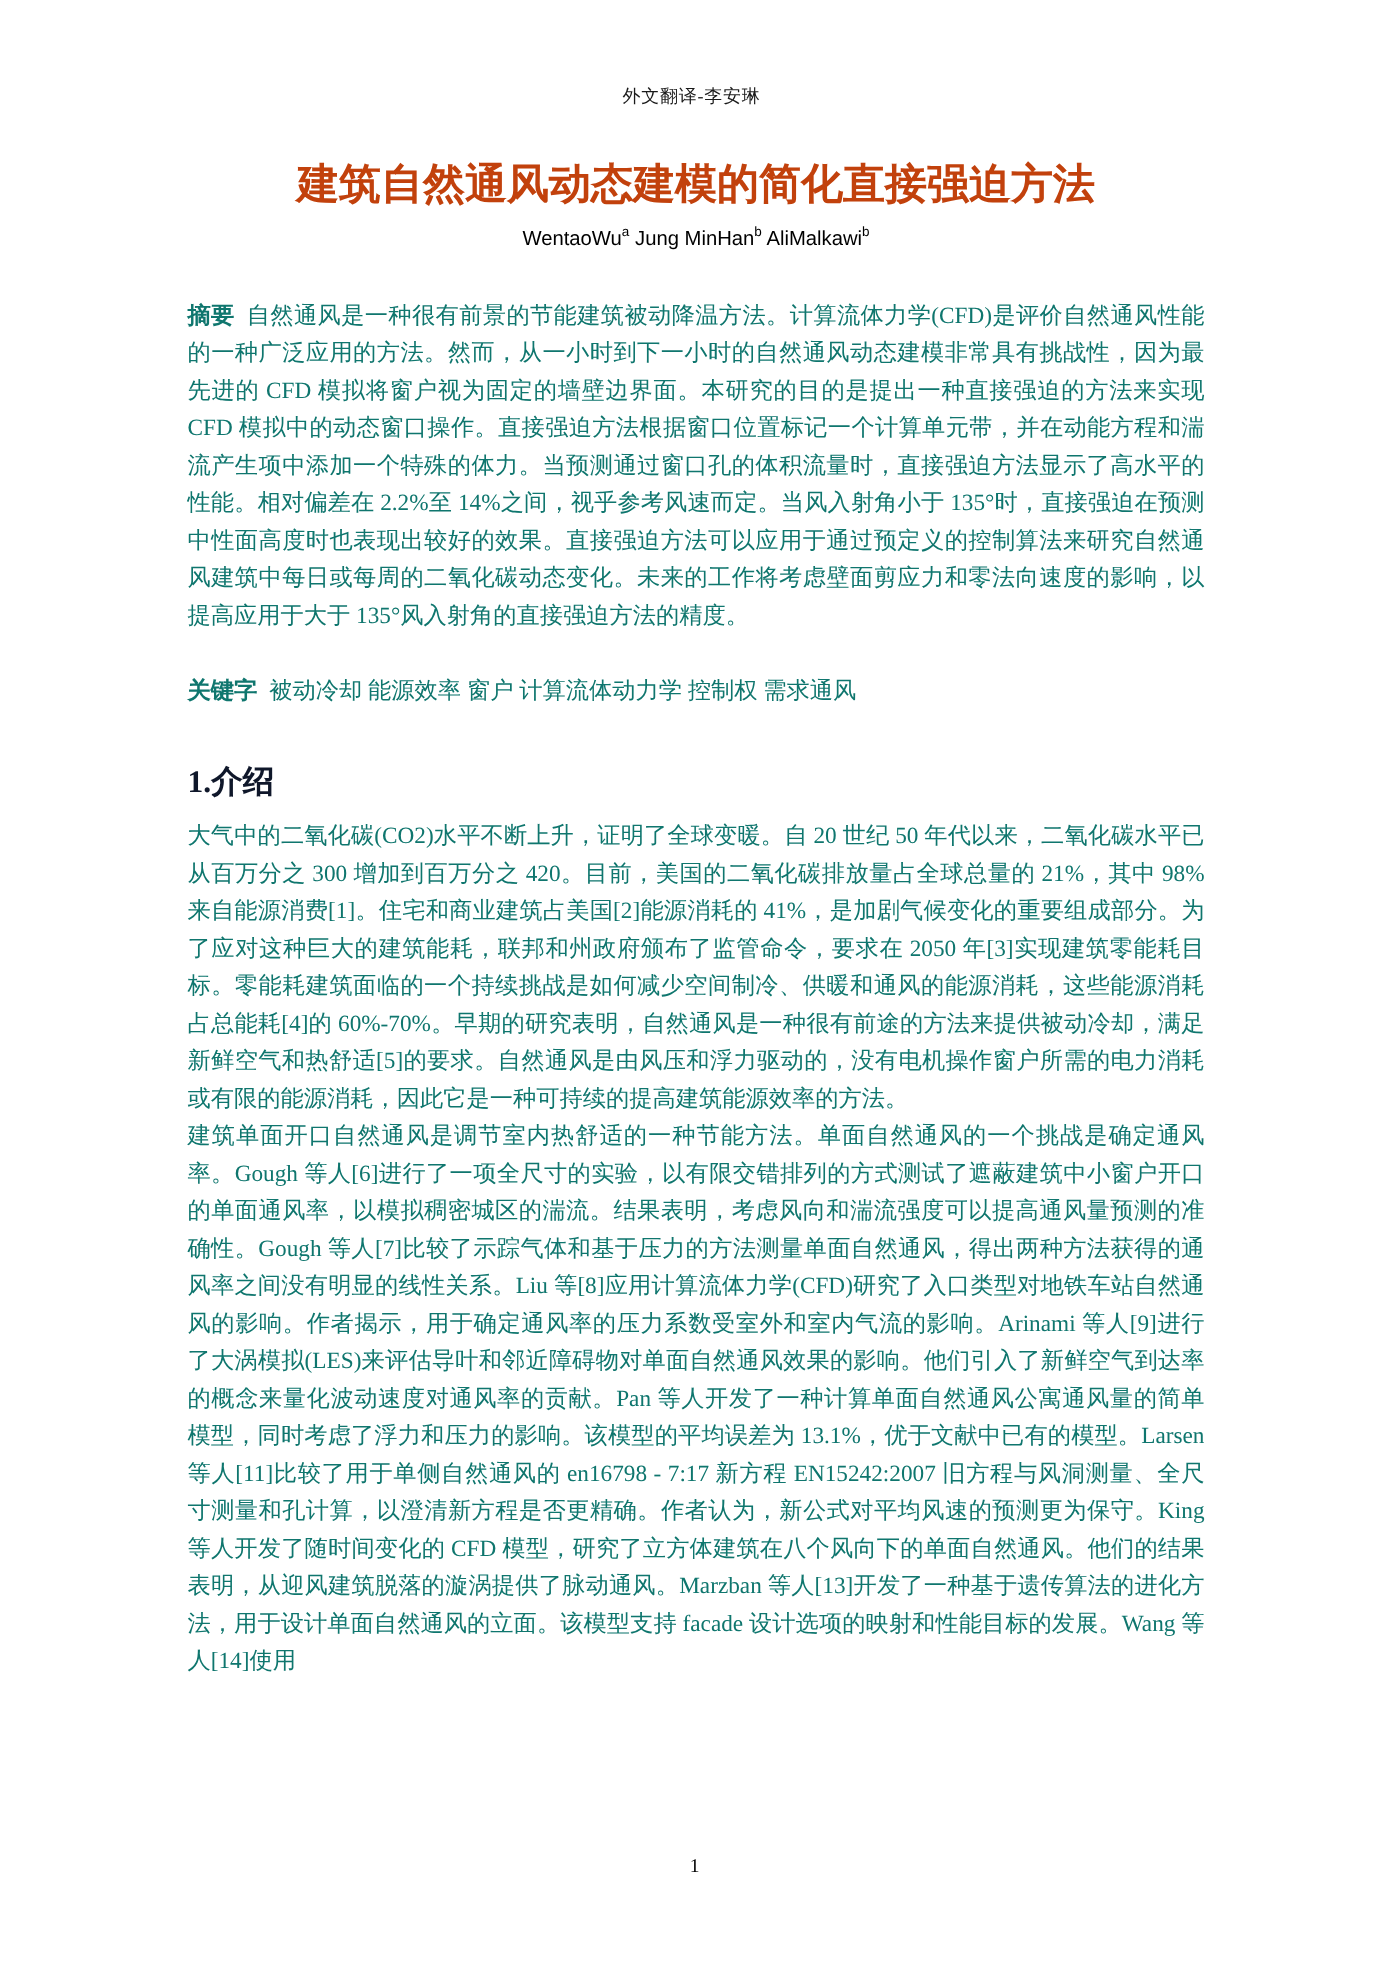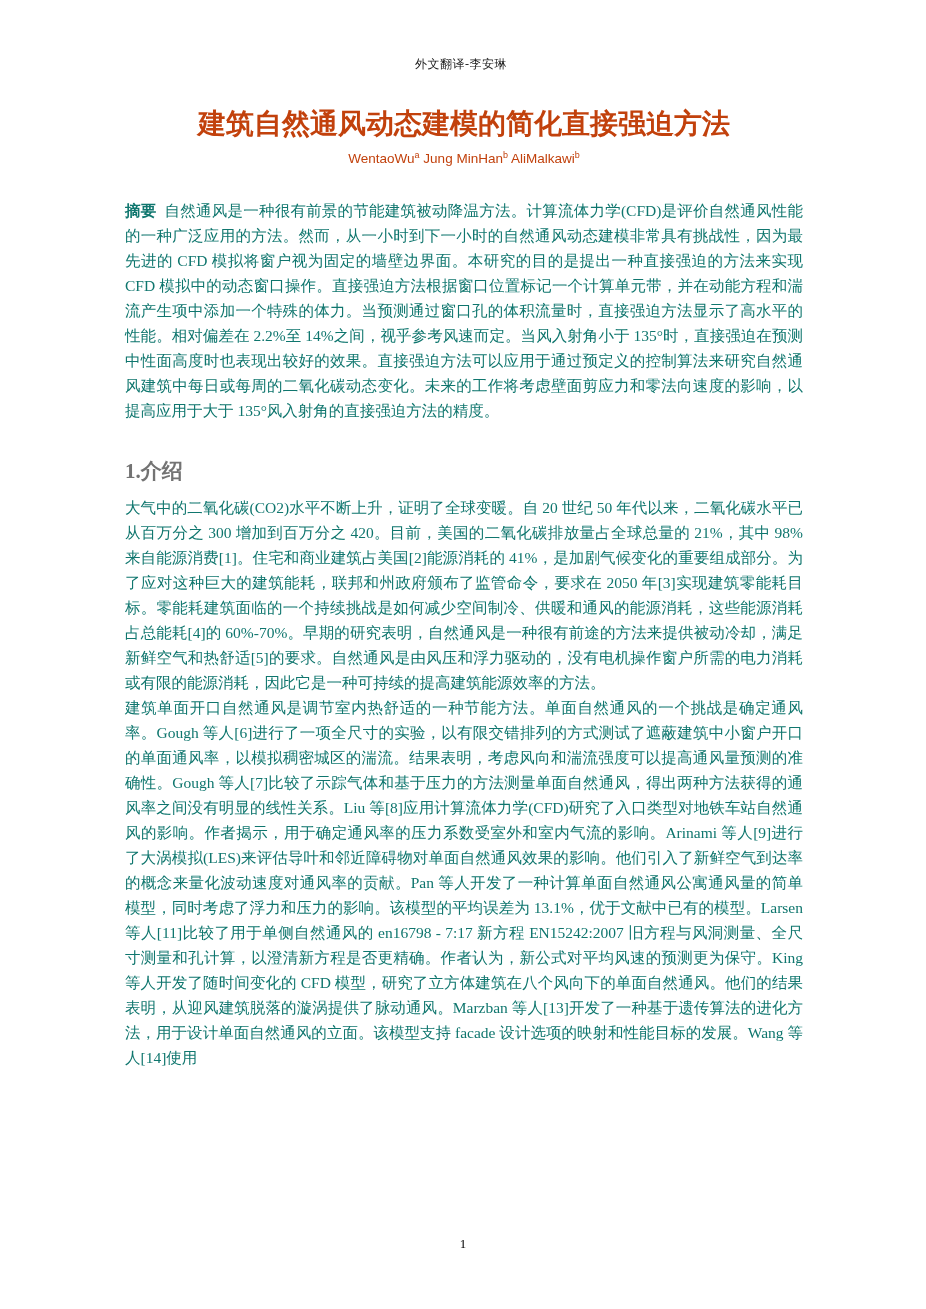--- a/index.html
+++ b/index.html
@@ -36,21 +36,21 @@
     text-align: center;
     font-size: 28px;
     font-weight: bold;
     line-height: 1.3;
     color: #c2410c;
   }
   .authors {
     text-align: center;
     font-size: 13.5px;
     margin-top: 9px;
-    color: #c2410c;
+    color: #000000;
     font-family: "Liberation Sans", "DejaVu Sans", sans-serif;
   }
   .authors sup {
     font-size: 9px;
     vertical-align: super;
     line-height: 0;
   }
   .para {
     font-size: 15.5px;
     line-height: 25px;
@@ -61,21 +61,21 @@
   .abstract .lead-label,
   .keywords .lead-label {
     font-weight: bold;
     margin-right: 8px;
   }
   .keywords { margin-top: 25px; }
   .section-heading {
     margin-top: 34px;
     font-size: 21px;
     font-weight: bold;
-    color: #737373;
+    color: #0f172a;
   }
   .body-para { margin-top: 10px; }
   .body-para + .body-para { margin-top: 0; }
   .page-number {
     position: absolute;
     top: 1236px;
     left: 0;
     right: 0;
     text-align: center;
     font-size: 13px;
@@ -96,20 +96,23 @@
     <div class="authors">
       <span>WentaoWu</span><sup>a</sup>
       <span>Jung MinHan</span><sup>b</sup>
       <span>AliMalkawi</span><sup>b</sup>
     </div>
 
     <p class="para abstract">
       <span class="lead-label">摘要</span><span>自然通风是一种很有前景的节能建筑被动降温方法。计算流体力学(CFD)是评价自然通风性能的一种广泛应用的方法。然而，从一小时到下一小时的自然通风动态建模非常具有挑战性，因为最先进的 CFD 模拟将窗户视为固定的墙壁边界面。本研究的目的是提出一种直接强迫的方法来实现 CFD 模拟中的动态窗口操作。直接强迫方法根据窗口位置标记一个计算单元带，并在动能方程和湍流产生项中添加一个特殊的体力。当预测通过窗口孔的体积流量时，直接强迫方法显示了高水平的性能。相对偏差在 2.2%至 14%之间，视乎参考风速而定。当风入射角小于 135°时，直接强迫在预测中性面高度时也表现出较好的效果。直接强迫方法可以应用于通过预定义的控制算法来研究自然通风建筑中每日或每周的二氧化碳动态变化。未来的工作将考虑壁面剪应力和零法向速度的影响，以提高应用于大于 135°风入射角的直接强迫方法的精度。</span>
     </p>
 
+    <p class="para keywords">
+      <span class="lead-label">关键字</span><span>被动冷却 能源效率 窗户 计算流体动力学 控制权 需求通风</span>
+    </p>
 
     <h2 class="section-heading">1.介绍</h2>
 
     <p class="para body-para">大气中的二氧化碳(CO2)水平不断上升，证明了全球变暖。自 20 世纪 50 年代以来，二氧化碳水平已从百万分之 300 增加到百万分之 420。目前，美国的二氧化碳排放量占全球总量的 21%，其中 98%来自能源消费[1]。住宅和商业建筑占美国[2]能源消耗的 41%，是加剧气候变化的重要组成部分。为了应对这种巨大的建筑能耗，联邦和州政府颁布了监管命令，要求在 2050 年[3]实现建筑零能耗目标。零能耗建筑面临的一个持续挑战是如何减少空间制冷、供暖和通风的能源消耗，这些能源消耗占总能耗[4]的 60%-70%。早期的研究表明，自然通风是一种很有前途的方法来提供被动冷却，满足新鲜空气和热舒适[5]的要求。自然通风是由风压和浮力驱动的，没有电机操作窗户所需的电力消耗或有限的能源消耗，因此它是一种可持续的提高建筑能源效率的方法。</p>
 
     <p class="para body-para">建筑单面开口自然通风是调节室内热舒适的一种节能方法。单面自然通风的一个挑战是确定通风率。Gough 等人[6]进行了一项全尺寸的实验，以有限交错排列的方式测试了遮蔽建筑中小窗户开口的单面通风率，以模拟稠密城区的湍流。结果表明，考虑风向和湍流强度可以提高通风量预测的准确性。Gough 等人[7]比较了示踪气体和基于压力的方法测量单面自然通风，得出两种方法获得的通风率之间没有明显的线性关系。Liu 等[8]应用计算流体力学(CFD)研究了入口类型对地铁车站自然通风的影响。作者揭示，用于确定通风率的压力系数受室外和室内气流的影响。Arinami 等人[9]进行了大涡模拟(LES)来评估导叶和邻近障碍物对单面自然通风效果的影响。他们引入了新鲜空气到达率的概念来量化波动速度对通风率的贡献。Pan 等人开发了一种计算单面自然通风公寓通风量的简单模型，同时考虑了浮力和压力的影响。该模型的平均误差为 13.1%，优于文献中已有的模型。Larsen 等人[11]比较了用于单侧自然通风的 en16798 - 7:17 新方程 EN15242:2007 旧方程与风洞测量、全尺寸测量和孔计算，以澄清新方程是否更精确。作者认为，新公式对平均风速的预测更为保守。King 等人开发了随时间变化的 CFD 模型，研究了立方体建筑在八个风向下的单面自然通风。他们的结果表明，从迎风建筑脱落的漩涡提供了脉动通风。Marzban 等人[13]开发了一种基于遗传算法的进化方法，用于设计单面自然通风的立面。该模型支持 facade 设计选项的映射和性能目标的发展。Wang 等人[14]使用</p>
 
   </div>
 
   <div class="page-number">1</div>

